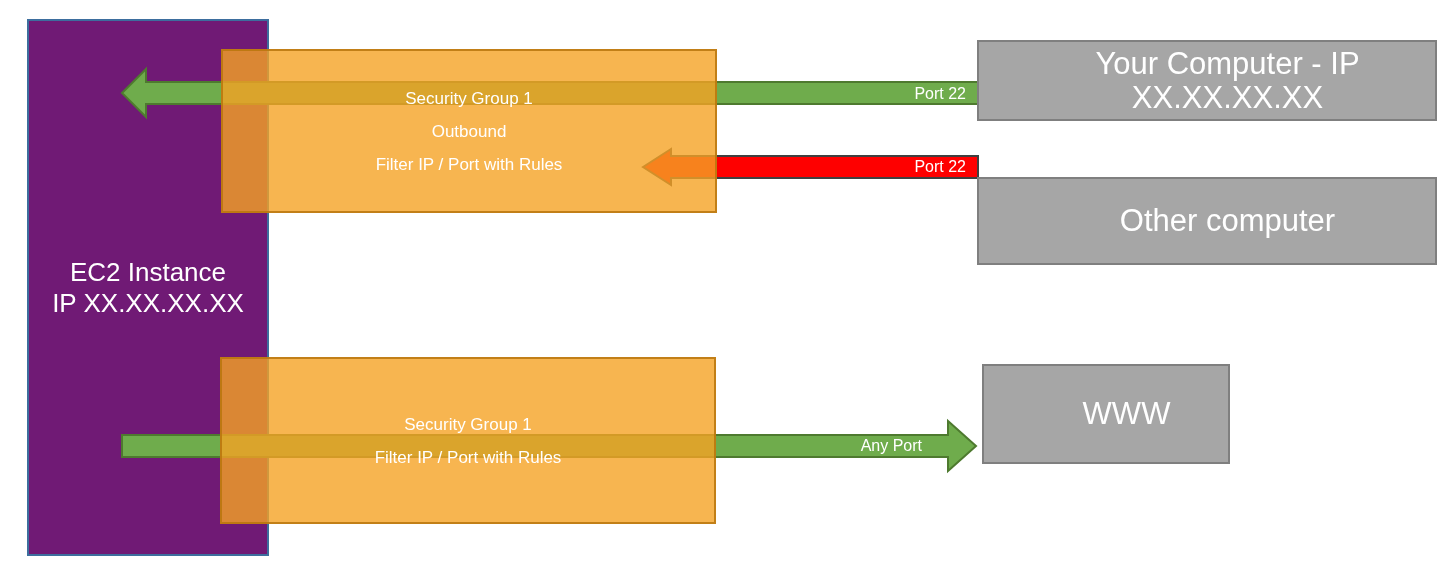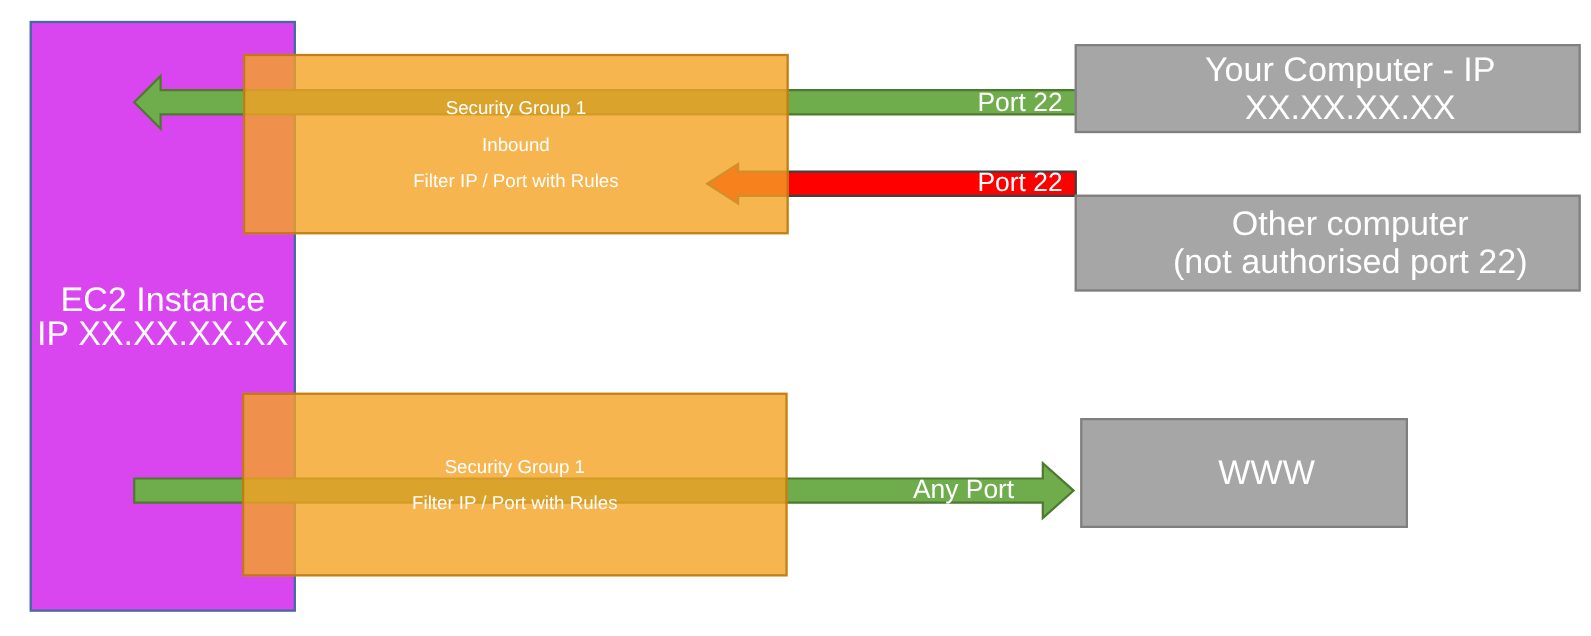--- a/index.html
+++ b/index.html
@@ -16,23 +16,23 @@
     position: absolute;
     box-sizing: border-box;
     display: flex;
     flex-direction: column;
     align-items: center;
     justify-content: center;
     text-align: center;
   }
   .box-ec2 {
     left: 27px; top: 19px; width: 242px; height: 537px;
-    background: #d946ef;
+    background: #701a75;
     border: 2px solid #3D6E9E;
-    font-size: 31px; line-height: 31px;
+    font-size: 26px; line-height: 31px;
     z-index: 1;
   }
   #arrow-layer {
     position: absolute; left: 0; top: 0;
     z-index: 2;
   }
   #arrow-layer polygon { stroke-width: 2px; stroke-linejoin: miter; }
   .box-sg {
     background: rgba(245, 162, 36, 0.80);
     border: 2px solid rgba(184, 117, 13, 0.85);
@@ -43,24 +43,24 @@
   .box-sg-outbound { left: 220px; top: 357px; width: 496px; height: 167px; }
   .box-endpoint {
     background: #A6A6A6;
     border: 2px solid #7F7F7F;
     font-size: 31px; line-height: 34px;
     z-index: 4;
     padding-left: 41px;
   }
   .box-your-computer  { left: 977px; top: 40px;  width: 460px; height: 81px; }
   .box-other-computer { left: 977px; top: 133px; width: 460px; height: 88px; margin-top: 44px; }
-  .box-www            { left: 982px; top: 380px; width: 298px; height: 100px; }
+  .box-www            { left: 982px; top: 364px; width: 248px; height: 100px; }
   .arrow-label {
     position: absolute;
-    font-size: 24px;
+    font-size: 16px;
     line-height: 32px;
     white-space: nowrap;
     text-align: right;
     z-index: 5;
   }
   .label-inbound-allowed { right: 480px; top: 78px; }
   .label-inbound-blocked { right: 480px; top: 151px; }
   .label-outbound        { right: 524px; top: 430px; }
 </style>
 </head>
@@ -74,36 +74,35 @@
   </div>
 
   <svg id="arrow-layer" width="1446" height="578" viewBox="0 0 1446 578">
     <polygon points="122,93 146,69 146,82 978,82 978,104 146,104 146,117" fill="#6FAC4C" stroke="#4E7A2F"></polygon>
     <polygon points="643,167 671,149 671,156 978,156 978,178 671,178 671,185" fill="#FE0000" stroke="#404040"></polygon>
     <polygon points="122,435 948,435 948,421 976,446 948,471 948,457 122,457" fill="#6FAC4C" stroke="#4E7A2F"></polygon>
   </svg>
 
   <div class="box box-sg box-sg-inbound">
     <div>Security Group 1</div>
-    <div>Inbound</div>
+    <div>Outbound</div>
     <div>Filter IP / Port with Rules</div>
   </div>
 
   <div class="box box-sg box-sg-outbound">
     <div>Security Group 1</div>
     <div>Filter IP / Port with Rules</div>
   </div>
 
   <div class="box box-endpoint box-your-computer">
     <div>Your Computer - IP XX.XX.XX.XX</div>
   </div>
 
   <div class="box box-endpoint box-other-computer">
     <div>Other computer</div>
-    <div>(not authorised port 22)</div>
   </div>
 
   <div class="box box-endpoint box-www">
     <div>WWW</div>
   </div>
 
   <div class="arrow-label label-inbound-allowed">Port 22</div>
   <div class="arrow-label label-inbound-blocked">Port 22</div>
   <div class="arrow-label label-outbound">Any Port</div>
 

